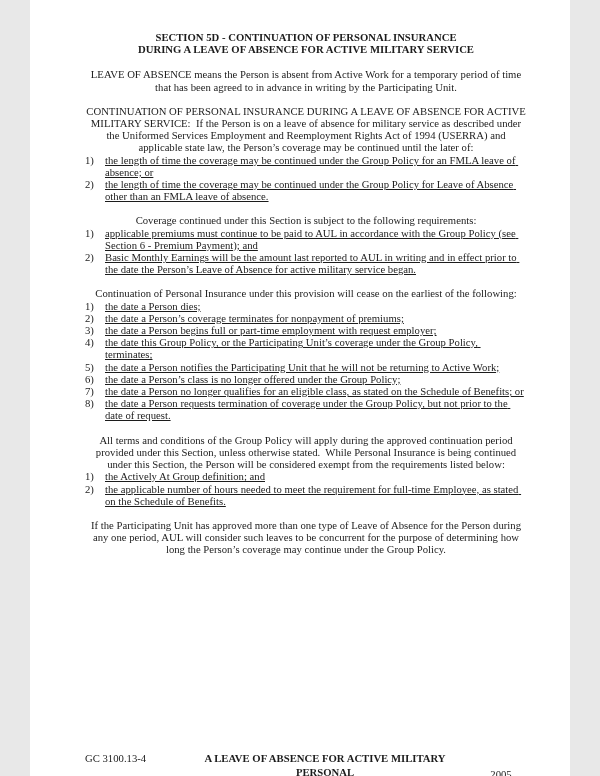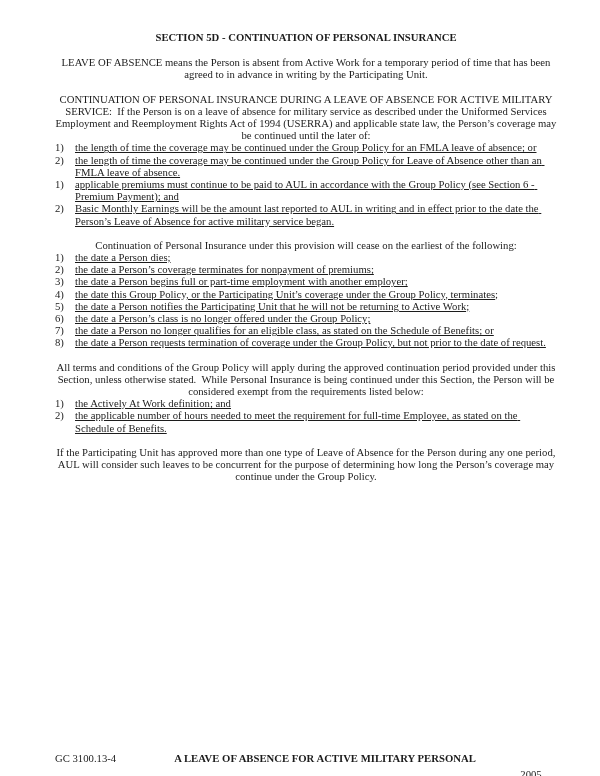--- a/index.html
+++ b/index.html
@@ -2,21 +2,21 @@
 <html><head>
 <meta charset="utf-8">
 <style>
   html, body {
     margin: 0;
     padding: 0;
     background: #e8e8e8;
   }
   .page {
     position: relative;
-    width: 600px;
+    width: 540px;
     height: 776px;
     margin: 0 auto;
     background: #ffffff;
     box-sizing: border-box;
     padding: 31px 43px 0 55px;
     font-family: "Liberation Serif", "DejaVu Serif", serif;
     font-size: 10.7px;
     line-height: 12.2px;
     color: #1c1c1c;
     overflow: hidden;
@@ -70,36 +70,38 @@
     margin-top: 16px;
   }
 </style>
 </head>
 <body>
 
 <div class="page">
 
   <div class="doc-title">
     <div>SECTION 5D - CONTINUATION OF PERSONAL INSURANCE</div>
+    <div>DURING A LEAVE OF ABSENCE FOR ACTIVE MILITARY SERVICE</div>
   </div>
 
   <div class="para">LEAVE OF ABSENCE means the Person is absent from Active Work for a temporary period of time that has been agreed to in advance in writing by the Participating Unit.</div>
 
   <div class="para">CONTINUATION OF PERSONAL INSURANCE DURING A LEAVE OF ABSENCE FOR ACTIVE MILITARY SERVICE:  If the Person is on a leave of absence for military service as described under the Uniformed Services Employment and Reemployment Rights Act of 1994 (USERRA) and applicable state law, the Person’s coverage may be continued until the later of:</div>
   <div class="list">
     <div class="li">
       <span class="num">1)</span>
       <span class="txt">the length of time the coverage may be continued under the Group Policy for an FMLA leave of absence; or</span>
     </div>
     <div class="li">
       <span class="num">2)</span>
       <span class="txt">the length of time the coverage may be continued under the Group Policy for Leave of Absence other than an FMLA leave of absence.</span>
     </div>
   </div>
 
+  <div class="para">Coverage continued under this Section is subject to the following requirements:</div>
   <div class="list">
     <div class="li">
       <span class="num">1)</span>
       <span class="txt">applicable premiums must continue to be paid to AUL in accordance with the Group Policy (see Section 6 - Premium Payment); and</span>
     </div>
     <div class="li">
       <span class="num">2)</span>
       <span class="txt">Basic Monthly Earnings will be the amount last reported to AUL in writing and in effect prior to the date the Person’s Leave of Absence for active military service began.</span>
     </div>
   </div>
@@ -109,21 +111,21 @@
     <div class="li">
       <span class="num">1)</span>
       <span class="txt">the date a Person dies;</span>
     </div>
     <div class="li">
       <span class="num">2)</span>
       <span class="txt">the date a Person’s coverage terminates for nonpayment of premiums;</span>
     </div>
     <div class="li">
       <span class="num">3)</span>
-      <span class="txt">the date a Person begins full or part-time employment with another employer;</span>
+      <span class="txt">the date a Person begins full or part-time employment with request employer;</span>
     </div>
     <div class="li">
       <span class="num">4)</span>
       <span class="txt">the date this Group Policy, or the Participating Unit’s coverage under the Group Policy, terminates;</span>
     </div>
     <div class="li">
       <span class="num">5)</span>
       <span class="txt">the date a Person notifies the Participating Unit that he will not be returning to Active Work;</span>
     </div>
     <div class="li">
@@ -137,21 +139,21 @@
     <div class="li">
       <span class="num">8)</span>
       <span class="txt">the date a Person requests termination of coverage under the Group Policy, but not prior to the date of request.</span>
     </div>
   </div>
 
   <div class="para">All terms and conditions of the Group Policy will apply during the approved continuation period provided under this Section, unless otherwise stated.  While Personal Insurance is being continued under this Section, the Person will be considered exempt from the requirements listed below:</div>
   <div class="list">
     <div class="li">
       <span class="num">1)</span>
-      <span class="txt">the Actively At Work definition; and</span>
+      <span class="txt">the Actively At Group definition; and</span>
     </div>
     <div class="li">
       <span class="num">2)</span>
       <span class="txt">the applicable number of hours needed to meet the requirement for full-time Employee, as stated on the Schedule of Benefits.</span>
     </div>
   </div>
 
   <div class="para">If the Participating Unit has approved more than one type of Leave of Absence for the Person during any one period, AUL will consider such leaves to be concurrent for the purpose of determining how long the Person’s coverage may continue under the Group Policy.</div>
 
   <div class="footer">

